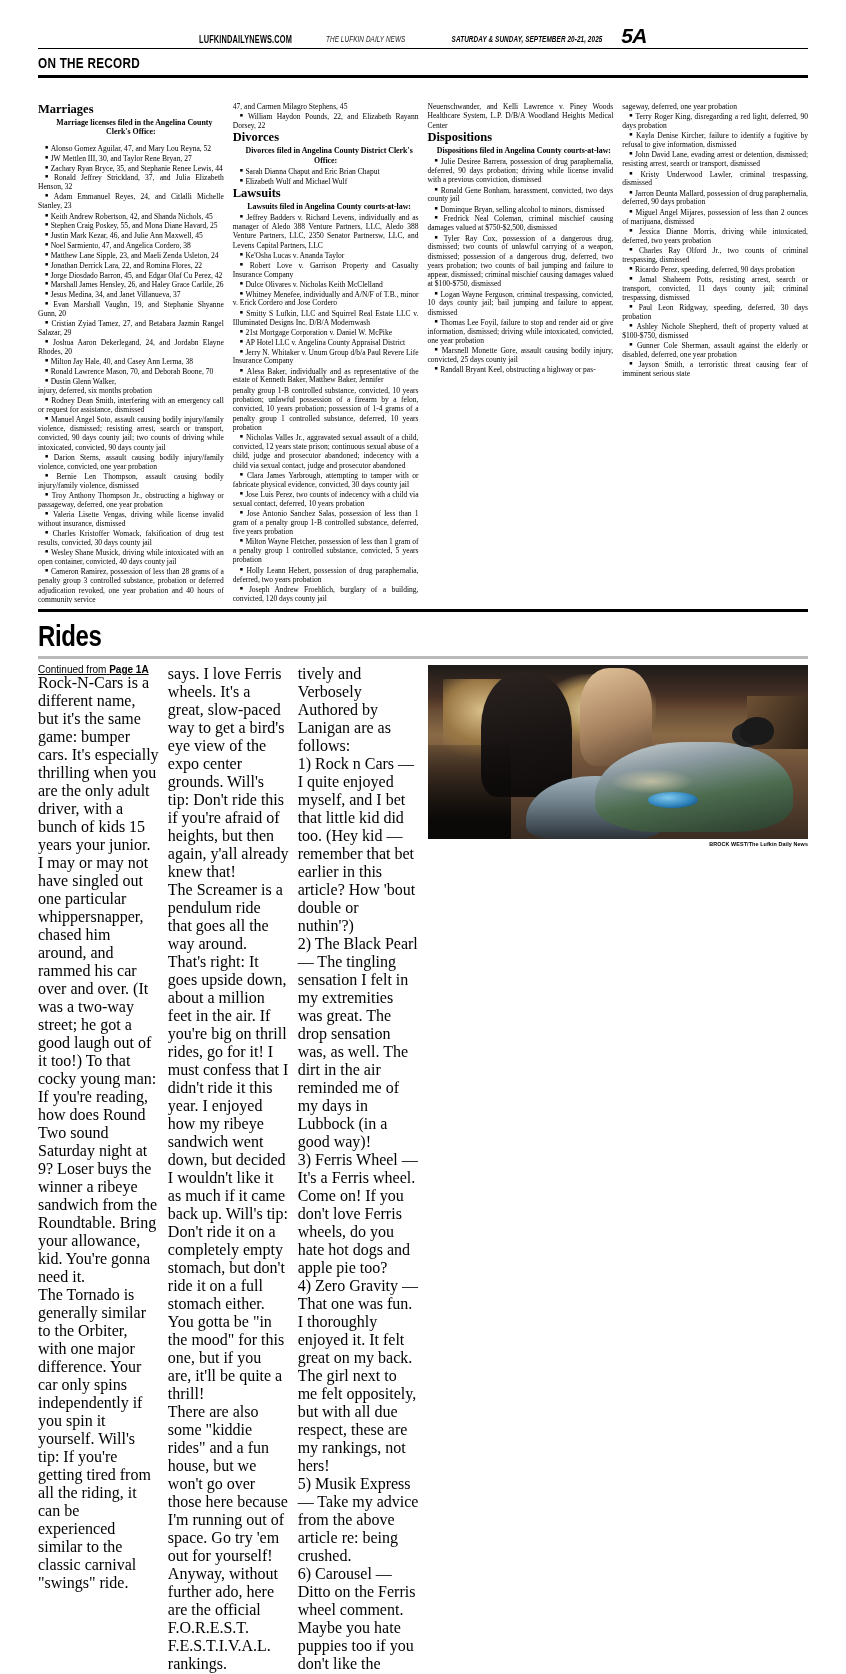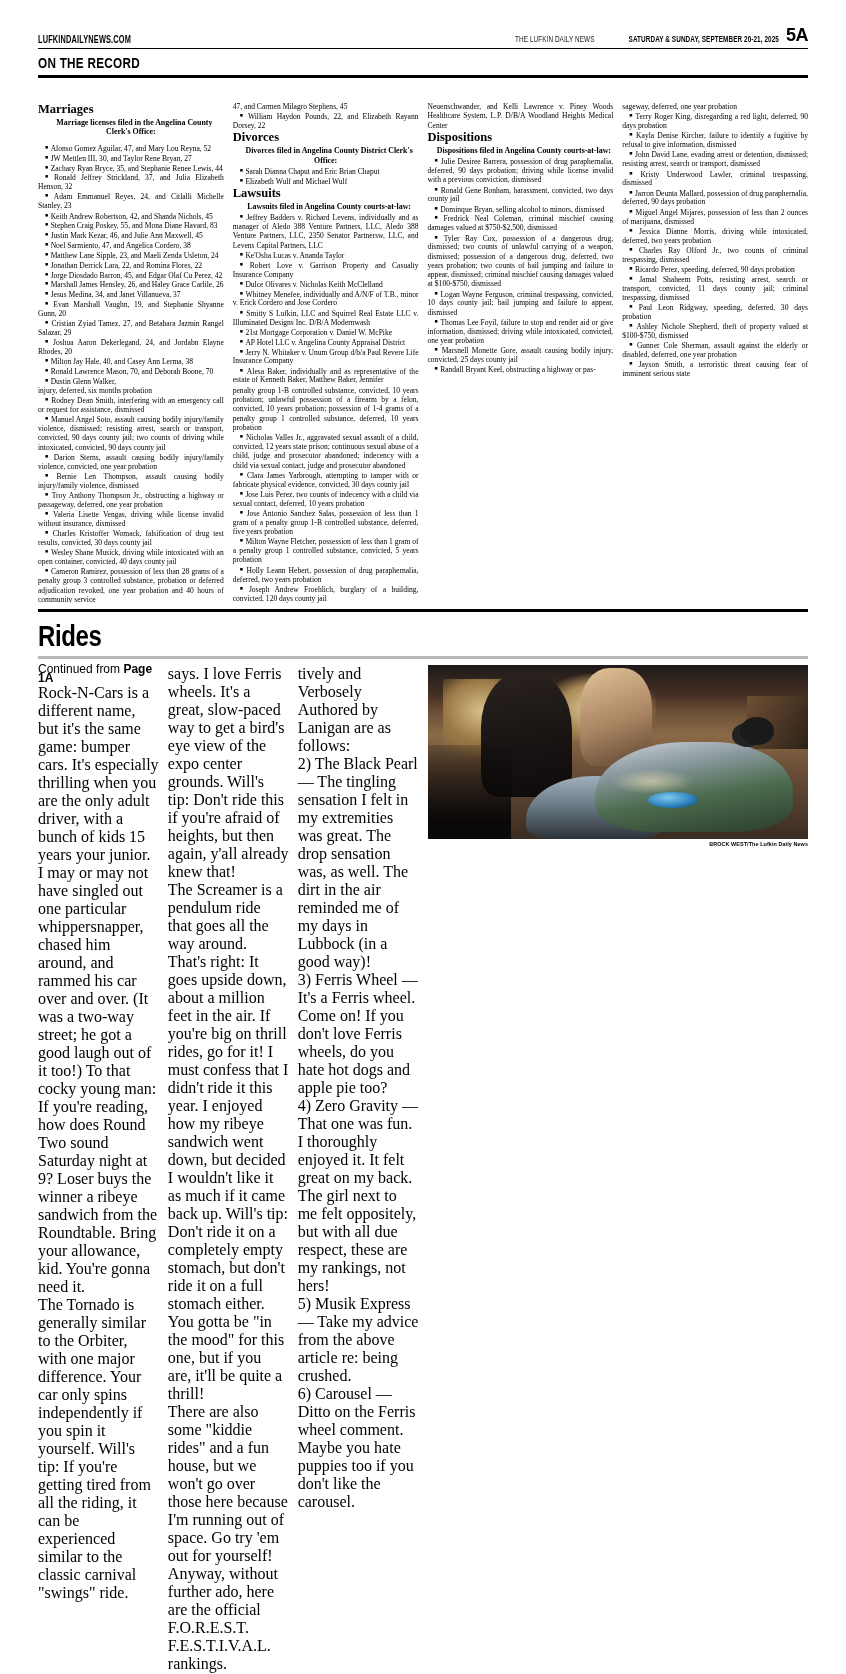--- a/index.html
+++ b/index.html
@@ -6,44 +6,44 @@
   html, body {
     width: 846px; height: 1674px;
     background: #ffffff;
     font-family: "Liberation Serif", serif;
     color: #000;
   }
   .page { position: relative; width: 846px; height: 1674px; padding: 0 38px; }
 
   
   .masthead {
-    display: flex; align-items: flex-end; justify-content: space-between;
+    display: flex; align-items: flex-end; justify-content: center;
     padding-top: 26px; padding-bottom: 3px;
   }
   .mast-left {
     font-family: "Liberation Sans", sans-serif;
     font-weight: 700; font-size: 9px; letter-spacing: .2px;
     transform: scaleX(.82) scaleY(1.18); transform-origin: left bottom;
   }
-  .mast-right { display: flex; align-items: flex-end; gap: 7px; }
+  .mast-right { display: flex; align-items: flex-end; gap: 19px; font-style: italic; }
   .mast-paper {
     font-family: "Liberation Sans", sans-serif;
     font-size: 7.5px; letter-spacing: .1px; color:#222;
     transform: scaleX(.85) scaleY(1.15); transform-origin: right bottom;
     padding-bottom:1px;
   }
   .mast-date {
     font-family: "Liberation Sans", sans-serif;
     font-weight: 700; font-size: 7.5px; letter-spacing:.1px;
     transform: scaleX(.85) scaleY(1.15); transform-origin: right bottom;
     padding-bottom:1px;
   }
   .mast-page {
     font-family: "Liberation Sans", sans-serif;
-    font-weight: 700; font-size: 18px; line-height: 19px; letter-spacing: -.5px;
+    font-weight: 700; font-size: 21px; line-height: 19px; letter-spacing: -.5px;
   }
   .rule-thin { border-top: 1px solid #000; }
   .rule-thick { border-top: 3px solid #000; }
 
   .section-title {
     font-family: "Liberation Sans", sans-serif;
     font-weight: 700; font-size: 14px; letter-spacing: .3px;
     padding: 6px 0 4px;
     transform: scaleX(.84); transform-origin: left center;
   }
@@ -82,21 +82,21 @@
   .bighead {
     font-family: "Liberation Sans", sans-serif;
     font-weight: 700; font-size: 30px; line-height: 32px;
     letter-spacing: -.5px;
     transform: scaleX(.8); transform-origin: left center;
     padding: 8px 0 4px;
   }
   .grey-rule { height: 3px; background: #b9b9b9; margin-bottom: 6px; }
   .contfrom {
     font-family: "Liberation Sans", sans-serif;
-    font-size: 12px; line-height: 9.3px;
+    font-size: 10px; line-height: 9.3px; text-decoration: underline;
   }
   .contfrom b { font-weight: 700; }
 
   
   .photo-wrap { grid-column: span 3; }
   .photo {
     width: 100%; height: 174px; position: relative; overflow: hidden;
     background: linear-gradient(180deg,#3b2f26 0%,#5d4531 22%,#8a6a46 40%,#6d5038 58%,#3a2c22 100%);
   }
   .photo .sky { position:absolute; left:0; top:0; width:100%; height:26%;
@@ -160,21 +160,21 @@
       <h2>Marriages</h2>
       <h3>Marriage licenses filed in the Angelina County Clerk's Office:</h3>
       <div class="gap"></div>
       <div>
           <p class="item">Alonso Gomez Aguilar, 47, and Mary Lou Reyna, 52</p>
           <p class="item">JW Mettlen III, 30, and Taylor Rene Bryan, 27</p>
           <p class="item">Zachary Ryan Bryce, 35, and Stephanie Renee Lewis, 44</p>
           <p class="item">Ronald Jeffrey Strickland, 37, and Julia Elizabeth Henson, 32</p>
           <p class="item">Adam Emmanuel Reyes, 24, and Citlalli Michelle Stanley, 23</p>
           <p class="item">Keith Andrew Robertson, 42, and Shanda Nichols, 45</p>
-          <p class="item">Stephen Craig Poskey, 55, and Mona Diane Havard, 83</p>
+          <p class="item">Stephen Craig Poskey, 55, and Mona Diane Havard, 25</p>
           <p class="item">Justin Mark Kezar, 46, and Julie Ann Maxwell, 45</p>
           <p class="item">Noel Sarmiento, 47, and Angelica Cordero, 38</p>
           <p class="item">Matthew Lane Sipple, 23, and Maeli Zenda Usleton, 24</p>
           <p class="item">Jonathan Derrick Lara, 22, and Romina Flores, 22</p>
           <p class="item">Jorge Diosdado Barron, 45, and Edgar Olaf Cu Perez, 42</p>
           <p class="item">Marshall James Hensley, 26, and Haley Grace Carlile, 26</p>
           <p class="item">Jesus Medina, 34, and Janet Villanueva, 37</p>
           <p class="item">Evan Marshall Vaughn, 19, and Stephanie Shyanne Gunn, 20</p>
           <p class="item">Cristian Zyiad Tamez, 27, and Betabara Jazmin Rangel Salazar, 29</p>
           <p class="item">Joshua Aaron Dekerlegand, 24, and Jordabn Elayne Rhodes, 20</p>
@@ -297,20 +297,21 @@
           <p>The Screamer is a pendulum ride that goes all the way around. That's right: It goes upside down, about a million feet in the air. If you're big on thrill rides, go for it! I must confess that I didn't ride it this year. I enjoyed how my ribeye sandwich went down, but decided I wouldn't like it as much if it came back up. Will's tip: Don't ride it on a completely empty stomach, but don't ride it on a full stomach either. You gotta be "in the mood" for this one, but if you are, it'll be quite a thrill!</p>
           <p>There are also some "kiddie rides" and a fun house, but we won't go over those here because I'm running out of space. Go try 'em out for yourself! Anyway, without further ado, here are the official F.O.R.E.S.T. F.E.S.T.I.V.A.L. rankings.</p>
           <p>The First Official Ride Evaluations, Scored by Texan Festivalgoer Extraordinaire, Scribbler, ribeye Taster, Induc-</p>
         </div>
     </div>
     <div>
       <div>
           <p>tively and Verbosely Authored by Lanigan are as follows:</p>
         </div>
       <div>
+          <p class="bullet">1) Rock n Cars — I quite enjoyed myself, and I bet that little kid did too. (Hey kid — remember that bet earlier in this article? How 'bout double or nuthin'?)</p>
           <p class="bullet">2) The Black Pearl — The tingling sensation I felt in my extremities was great. The drop sensation was, as well. The dirt in the air reminded me of my days in Lubbock (in a good way)!</p>
           <p class="bullet">3) Ferris Wheel — It's a Ferris wheel. Come on! If you don't love Ferris wheels, do you hate hot dogs and apple pie too?</p>
           <p class="bullet">4) Zero Gravity — That one was fun. I thoroughly enjoyed it. It felt great on my back. The girl next to me felt oppositely, but with all due respect, these are my rankings, not hers!</p>
           <p class="bullet">5) Musik Express — Take my advice from the above article re: being crushed.</p>
           <p class="bullet">6) Carousel — Ditto on the Ferris wheel comment. Maybe you hate puppies too if you don't like the carousel.</p>
         </div>
     </div>
     <div class="photo-wrap">
       <div class="photo">
         <div class="sky"></div>

